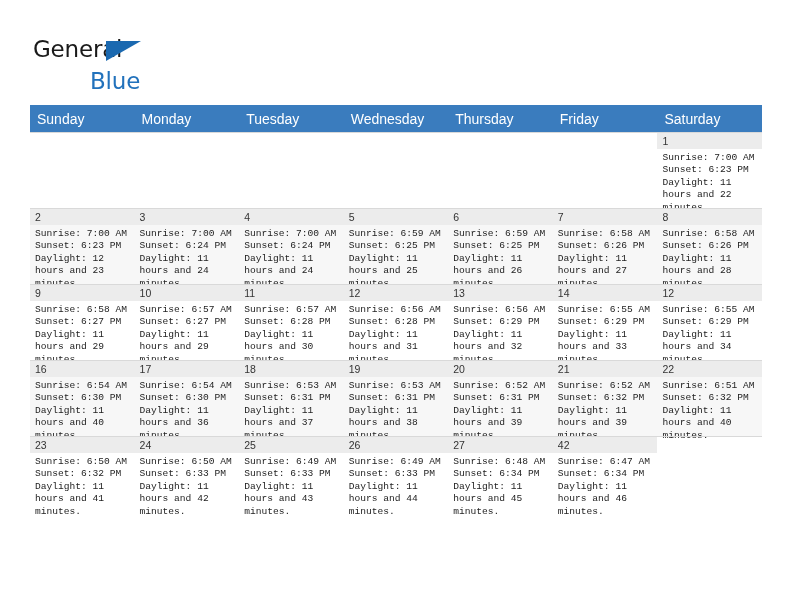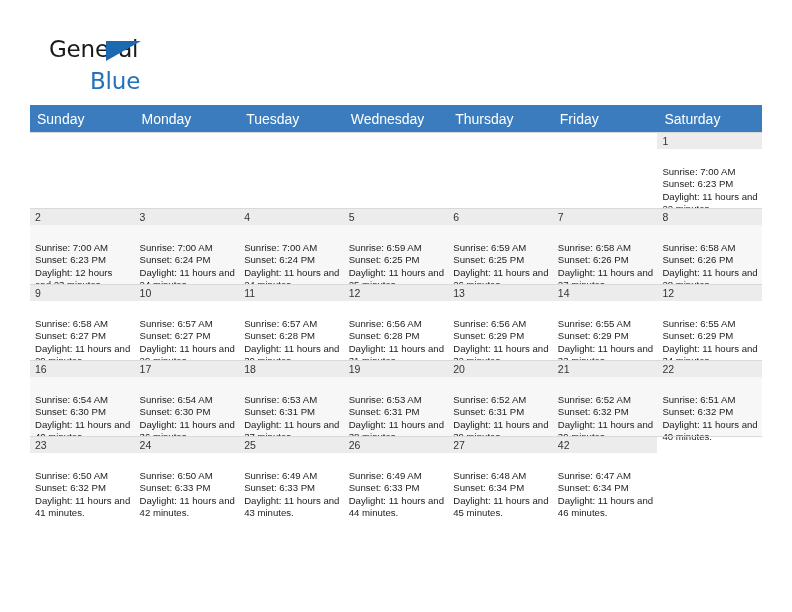--- a/index.html
+++ b/index.html
@@ -31,21 +31,21 @@
   }
   .logo {
     position: absolute;
     left: 33px;
     top: 36px;
     width: 130px;
     height: 50px;
   }
   .logo-general {
     position: absolute;
-    left: 16px;
+    left: 0;
     top: 0;
     font-size: 23px;
     letter-spacing: -0.2px;
     color: #1a1a1a;
     font-family: "DejaVu Sans", sans-serif;
     font-weight: 400;
     line-height: 26px;
   }
   .logo-blue {
     position: absolute;
@@ -139,25 +139,25 @@
     padding: 2px 0 0 5px;
     box-sizing: border-box;
     font-size: 10.5px;
     color: #333333;
     line-height: 13px;
   }
   td.empty .daynum-bar {
     background: transparent;
   }
   .details {
-    padding: 17px 4px 0 5px;
+    padding: 3px 4px 0 5px;
     font-size: 9.6px;
     line-height: 12.4px;
     color: #222222;
-    font-family: Liberation Sans, sans-serif;
+    font-family: Liberation Mono, monospace;
   }
   .details div {
     white-space: nowrap;
   }
   .details .daylight {
     white-space: normal;
   }
 </style>
 </head>
 <body>

